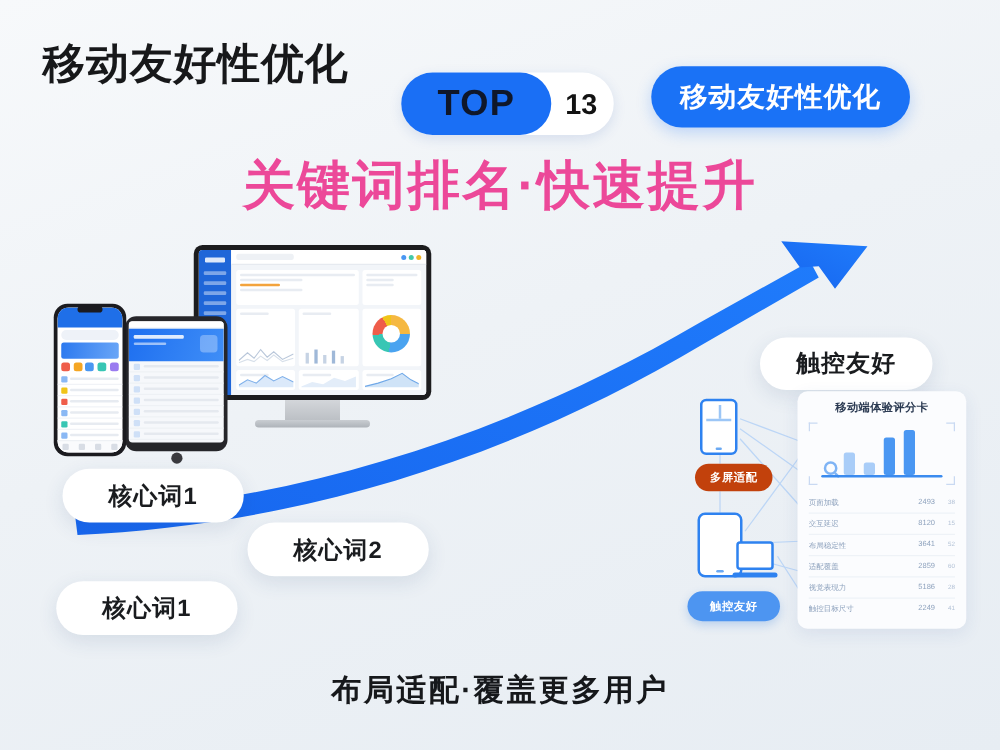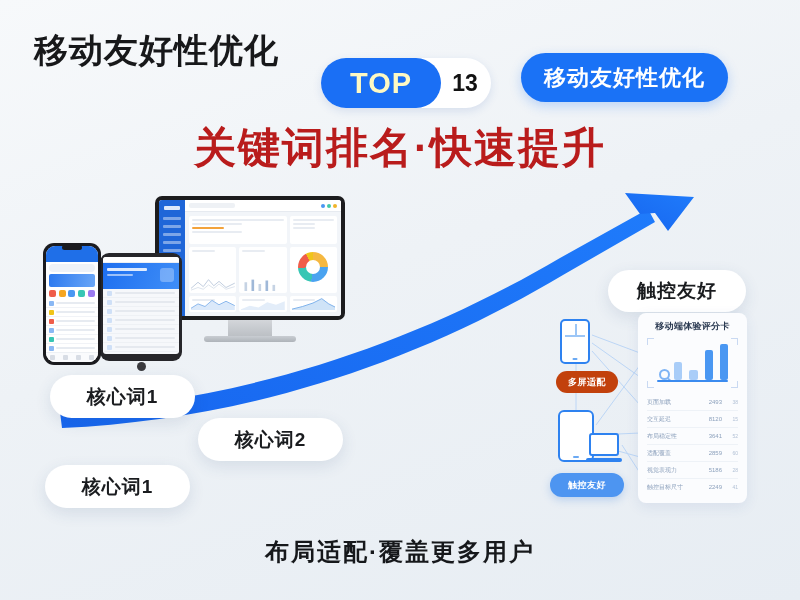--- a/index.html
+++ b/index.html
@@ -21,41 +21,41 @@
     position:absolute; left:321px; top:58px;
     width:170px; height:50px; border-radius:26px;
     background:#ffffff;
     box-shadow:0 3px 10px rgba(30,80,170,.13);
     display:flex; align-items:center;
   }
   .top-badge .pill {
     width:120px; height:50px; border-radius:26px;
     background:#1a6ff5;
     display:flex; align-items:center; justify-content:center;
-    color:#fef9c3; font-size:29px; font-weight:700; letter-spacing:1px;
+    color:#0f172a; font-size:29px; font-weight:700; letter-spacing:1px;
   }
   .top-badge .num {
     position:absolute; right:4px; top:3px;
     width:44px; height:44px; border-radius:50%;
     background:#fff;
     display:flex; align-items:center; justify-content:center;
     color:#121212; font-size:23px; font-weight:700;
   }
   .tag-pill {
     position:absolute; left:521px; top:53px;
     height:49px; padding:0 23px; border-radius:25px;
     background:#1a72f6;
     display:flex; align-items:center; justify-content:center;
     color:#fff; font-size:22px; font-weight:700; letter-spacing:1px;
     box-shadow:0 4px 12px rgba(26,114,246,.25);
   }
   .headline {
     position:absolute; left:0; right:0; top:120px;
     text-align:center;
-    font-size:42px; font-weight:700; color:#b91c1c;
+    font-size:42px; font-weight:700; color:#ec4899;
     letter-spacing:2px;
   }
 
   
   .arrow-svg { position:absolute; left:0; top:0; width:800px; height:600px; pointer-events:none; }
 
   
   .devices { position:absolute; left:40px; top:190px; width:300px; height:180px; }
 
   
@@ -135,21 +135,21 @@
   }
   #kw1 { left:50px;  top:375px; width:145px; height:43px; }
   #kw2 { left:198px; top:418px; width:145px; height:43px; }
   #kw3 { left:45px;  top:465px; width:145px; height:43px; }
   #kw4 { left:371px; top:344px; width:147px; height:42px; }
   #kw5 { left:608px; top:270px; width:138px; height:42px; }
 
   
   .info { position:absolute; left:548px; top:305px; width:232px; height:210px; }
   .info-card {
-    position:absolute; left:90px; top:8px; width:109px; height:190px;
+    position:absolute; left:90px; top:8px; width:135px; height:190px;
     background:#fbfcfe; border-radius:8px;
     box-shadow:0 4px 14px rgba(40,80,150,.09);
     padding:7px 9px;
   }
   .info-title {
     font-size:9px; font-weight:700; color:#2b3a52; text-align:center;
     letter-spacing:.3px; margin-bottom:5px;
   }
   .chartbox { position:relative; height:50px; margin-bottom:6px; }
   .corner { position:absolute; width:7px; height:7px; border-color:#c9d9f2; border-style:solid; border-width:0; }

